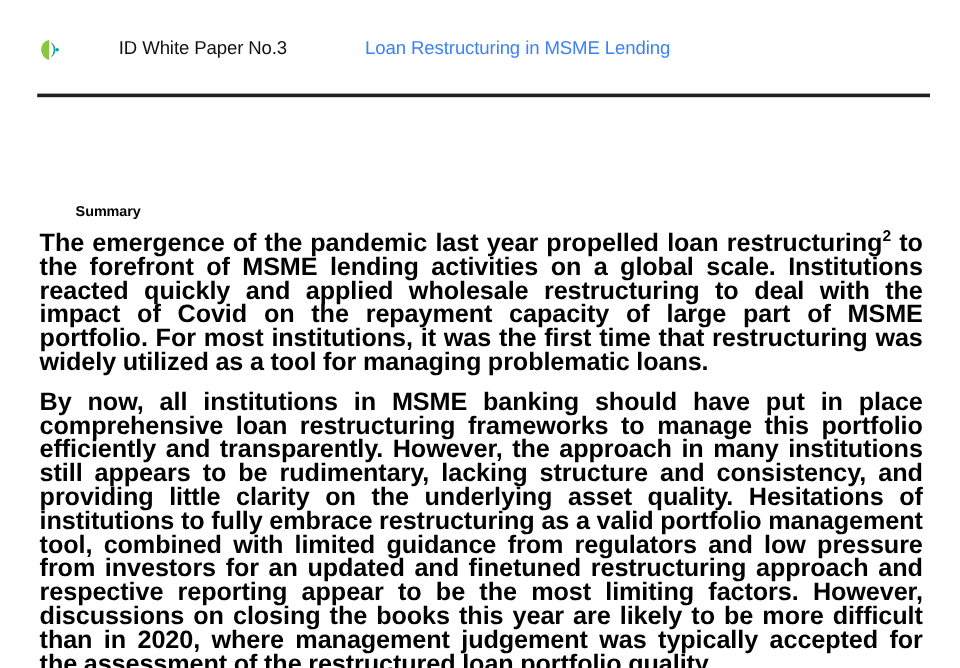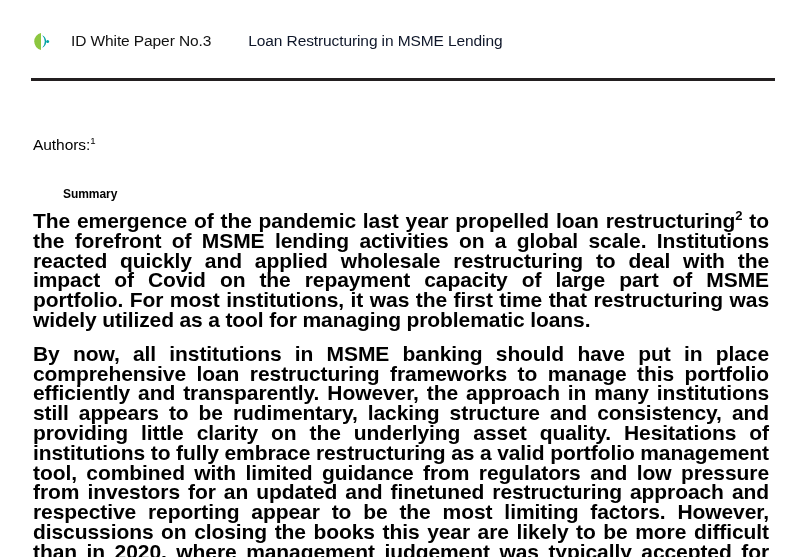--- a/index.html
+++ b/index.html
@@ -24,20 +24,21 @@
   }
 
   
   .header {
     position: absolute;
     left: 31px;
     top: 28px;
     display: flex;
     align-items: center;
     height: 26px;
+    gap: 28px;
   }
 
   .logo {
     width: 19px;
     height: 19px;
     position: relative;
     flex: 0 0 auto;
     margin-right: 21px;
   }
   .logo svg { display: block; }
@@ -45,21 +46,21 @@
   .header-label {
     font-size: 15.5px;
     letter-spacing: -0.1px;
     color: #111111;
     white-space: nowrap;
   }
 
   .header-title {
     font-size: 15.5px;
     letter-spacing: -0.1px;
-    color: #0f172a;
+    color: #3b82f6;
     white-space: nowrap;
     margin-left: 37px;
   }
 
   
   .rule {
     position: absolute;
     left: 31px;
     top: 78px;
     width: 744px;
@@ -130,21 +131,20 @@
 
     <span class="header-label">ID White Paper No.3</span>
 
     <span class="header-title">Loan Restructuring in MSME Lending</span>
   </div>
 
   <div class="rule"></div>
 
   <div class="content">
 
-    <p class="authors-label"><span>Authors:</span><sup>1</sup></p>
 
 
 
     <h2 class="summary-heading">Summary</h2>
 
     <p class="para"><span>The emergence of the pandemic last year propelled loan restructuring</span><sup>2</sup><span> to the forefront of MSME lending activities on a global scale. Institutions reacted quickly and applied wholesale restructuring to deal with the impact of Covid on the repayment capacity of large part of MSME portfolio. For most institutions, it was the first time that restructuring was widely utilized as a tool for managing problematic loans.</span></p>
 
     <p class="para">By now, all institutions in MSME banking should have put in place comprehensive loan restructuring frameworks to manage this portfolio efficiently and transparently. However, the approach in many institutions still appears to be rudimentary, lacking structure and consistency, and providing little clarity on the underlying asset quality. Hesitations of institutions to fully embrace restructuring as a valid portfolio management tool, combined with limited guidance from regulators and low pressure from investors for an updated and finetuned restructuring approach and respective reporting appear to be the most limiting factors. However, discussions on closing the books this year are likely to be more difficult than in 2020, where management judgement was typically accepted for the assessment of the restructured loan portfolio quality.</p>
 
   </div>

